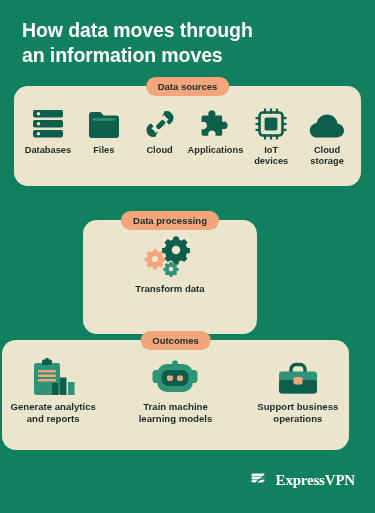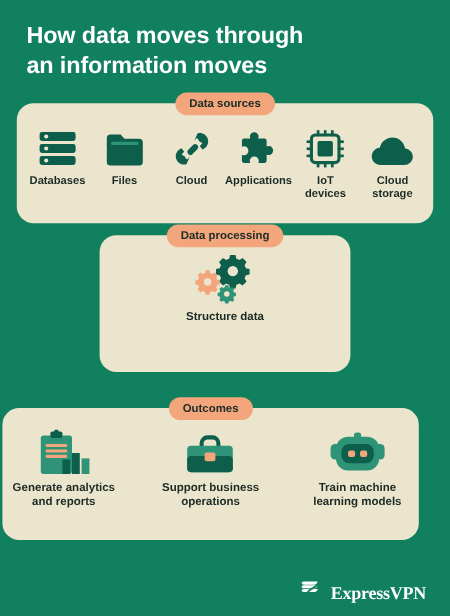--- a/index.html
+++ b/index.html
@@ -26,21 +26,21 @@
   }
   .title-line { display: block; }
 
   
   .card {
     position: absolute;
     background: #ece5cd;
     border-radius: 14px;
   }
   #card-sources   { left: 14px;  top: 86px;  width: 347px; height: 100px; }
-  #card-process   { left: 83px;  top: 196px; width: 209px; height: 114px; }
+  #card-process   { left: 83px;  top: 220px; width: 174px; height: 114px; }
   #card-outcomes  { left: 2px;  top: 340px; width: 347px; height: 110px; }
 
   .pill {
     position: absolute;
     top: -9px;
     left: 50%;
     transform: translateX(-50%);
     background: #f3a57c;
     color: #1b2b26;
     font-size: 9.5px;
@@ -86,23 +86,23 @@
   #card-process .item { width: 86px; }
   #card-process .item-label { font-size: 9.6px; }
   #card-outcomes .items { gap: 20px; padding-top: 20px; }
   #card-outcomes .item { width: 108px; }
   #card-outcomes .item-label { font-size: 9.6px; }
 
   
   .footer {
     position: absolute;
     right: 20px;
-    bottom: 9px;
+    bottom: 21px;
     display: flex;
-    align-items: flex-end;
+    align-items: center;
     gap: 7px;
   }
   .logo-mark { display: block; }
   .logo-text {
     color: #ffffff;
     font-family: "Liberation Serif", serif;
     font-size: 15px;
     font-weight: 700;
     letter-spacing: -0.2px;
   }
@@ -225,21 +225,21 @@
               <path d="M-1.7-9.8h3.4l.5 2.25c.66.18 1.27.44 1.82.79l1.96-1.21 2.36 2.36-1.21 1.96c.35.55.6 1.16.79 1.82l2.25.5v3.4l-2.25.5c-.18.66-.44 1.27-.79 1.82l1.21 1.96-2.36 2.36-1.96-1.21c-.55.35-1.16.6-1.82.79l-.5 2.25h-3.4l-.5-2.25a6.5 6.5 0 0 1-1.82-.79l-1.96 1.21-2.36-2.36 1.21-1.96a6.5 6.5 0 0 1-.79-1.82l-2.25-.5v-3.4l2.25-.5c.18-.66.44-1.27.79-1.82l-1.21-1.96 2.36-2.36 1.96 1.21a6.5 6.5 0 0 1 1.82-.79z"></path>
               <circle cx="0" cy="0" r="3.1" fill="#ece5cd"></circle>
             </g>
 
             <g transform="translate(27,33)" fill="#2f9477">
               <path d="M-1.3-7.3h2.6l.38 1.68c.5.14.95.33 1.36.59l1.46-.9 1.76 1.76-.9 1.46c.26.41.45.87.59 1.36l1.68.38v2.6l-1.68.38c-.14.5-.33.95-.59 1.36l.9 1.46-1.76 1.76-1.46-.9c-.41.26-.87.45-1.36.59l-.38 1.68h-2.6l-.38-1.68a4.9 4.9 0 0 1-1.36-.59l-1.46.9-1.76-1.76.9-1.46a4.9 4.9 0 0 1-.59-1.36l-1.68-.38v-2.6l1.68-.38c.14-.5.33-.95.59-1.36l-.9-1.46 1.76-1.76 1.46.9c.41-.26.87-.45 1.36-.59z"></path>
               <circle cx="0" cy="0" r="2.3" fill="#ece5cd"></circle>
             </g>
           </svg>
         </div>
-        <div class="item-label">Structure data</div>
+        <div class="item-label">Transform data</div>
       </div>
 
     </div>
   </div>
 
   <div class="card" id="card-outcomes">
     <div class="pill">Outcomes</div>
     <div class="items">
 
       <div class="item">
@@ -255,45 +255,45 @@
             <rect x="30" y="19.5" width="6.5" height="17.5" fill="#0d5e4a"></rect>
             <rect x="38" y="24" width="6.5" height="13" fill="#2f9477"></rect>
           </svg>
         </div>
         <div class="item-label">Generate analytics
 and reports</div>
       </div>
 
       <div class="item">
         <div class="icon-box">
-          <svg width="42" height="35" viewBox="0 0 42 35">
-            <path d="M14 11V8.5A5 5 0 0 1 19 3.5h4a5 5 0 0 1 5 5V11" fill="none" stroke="#0d5e4a" stroke-width="3.4" stroke-linecap="round"></path>
-            <rect x="2" y="10.5" width="38" height="22" rx="3.2" fill="#2f9477"></rect>
-            <rect x="2" y="19" width="38" height="13.5" rx="3.2" fill="#0d5e4a"></rect>
-            <rect x="16.5" y="16" width="9" height="7.4" rx="1.6" fill="#f3a57c"></rect>
-          </svg>
-        </div>
-        <div class="item-label">Support business
-operations</div>
-      </div>
-
-      <div class="item">
-        <div class="icon-box">
           <svg width="46" height="36" viewBox="0 0 46 36">
             <rect x="20" y="0.5" width="6" height="5" rx="2.4" fill="#2f9477"></rect>
             <rect x="0.5" y="10" width="8" height="13" rx="3.6" fill="#2f9477"></rect>
             <rect x="37.5" y="10" width="8" height="13" rx="3.6" fill="#2f9477"></rect>
             <rect x="5" y="4" width="36" height="28" rx="10" fill="#2f9477"></rect>
             <rect x="9.5" y="10" width="27" height="16" rx="6.5" fill="#0d5e4a"></rect>
             <rect x="15" y="15.5" width="6" height="5.4" rx="1.8" fill="#f3a57c"></rect>
             <rect x="25" y="15.5" width="6" height="5.4" rx="1.8" fill="#f3a57c"></rect>
           </svg>
         </div>
         <div class="item-label">Train machine
 learning models</div>
+      </div>
+
+      <div class="item">
+        <div class="icon-box">
+          <svg width="42" height="35" viewBox="0 0 42 35">
+            <path d="M14 11V8.5A5 5 0 0 1 19 3.5h4a5 5 0 0 1 5 5V11" fill="none" stroke="#0d5e4a" stroke-width="3.4" stroke-linecap="round"></path>
+            <rect x="2" y="10.5" width="38" height="22" rx="3.2" fill="#2f9477"></rect>
+            <rect x="2" y="19" width="38" height="13.5" rx="3.2" fill="#0d5e4a"></rect>
+            <rect x="16.5" y="16" width="9" height="7.4" rx="1.6" fill="#f3a57c"></rect>
+          </svg>
+        </div>
+        <div class="item-label">Support business
+operations</div>
       </div>
 
     </div>
   </div>
 
   <div class="footer">
     <span class="logo-mark">
       <svg width="20" height="20" viewBox="0 0 20 20">
         <path d="M4.2 5.6h11.6c-.3 1.5-1.6 2.6-3.2 2.6H4.2c-1 0-1.8-.6-1.8-1.3s.8-1.3 1.8-1.3z" fill="#ffffff"></path>
         <path d="M4.2 8.7h11.6c-.3 1.5-1.6 2.6-3.2 2.6H4.2c-1 0-1.8-.6-1.8-1.3s.8-1.3 1.8-1.3z" fill="#ffffff"></path>

